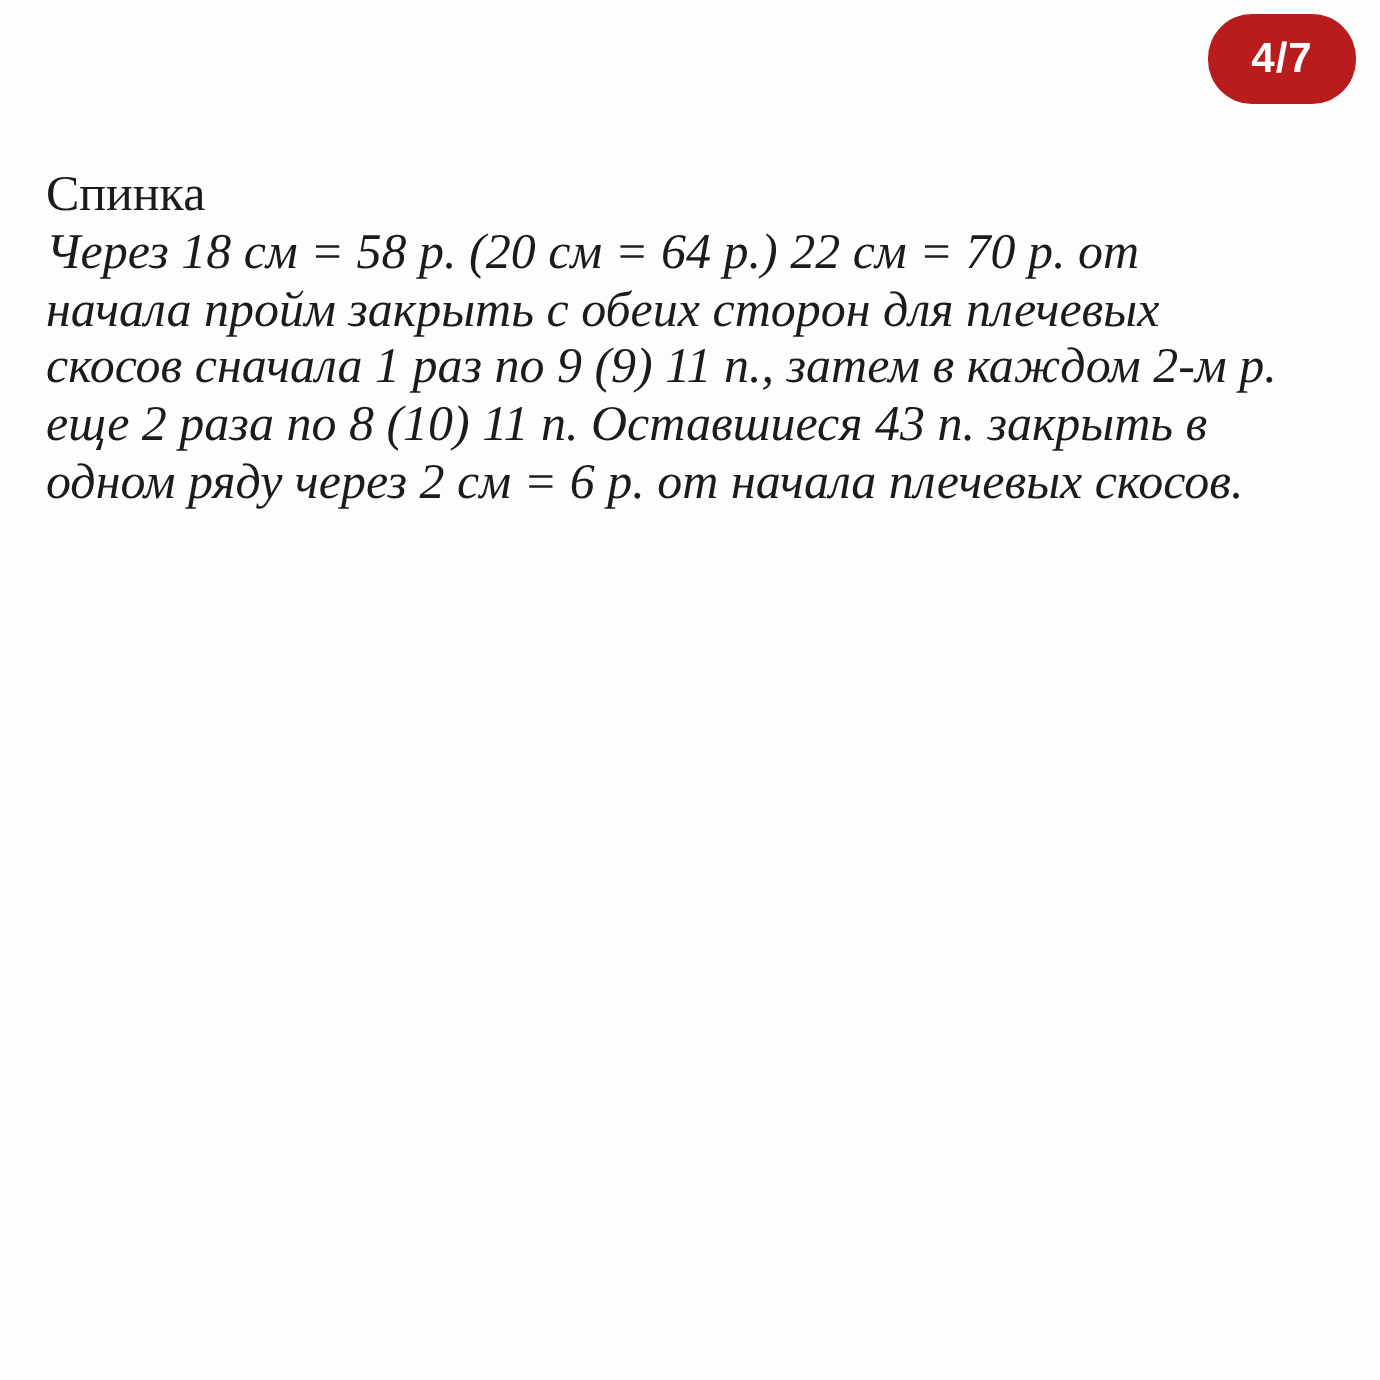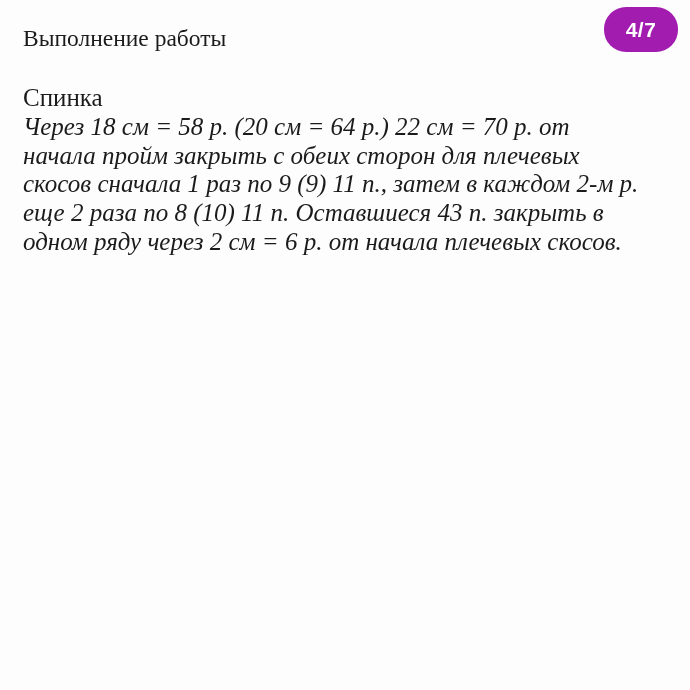--- a/index.html
+++ b/index.html
@@ -27,21 +27,21 @@
   }
 
   
   .badge {
     position: absolute;
     top: 7px;
     left: 604px;
     width: 74px;
     height: 45px;
     border-radius: 22px;
-    background: #a21caf;
+    background: #b91c1c;
     display: flex;
     align-items: center;
     justify-content: center;
     box-sizing: border-box;
   }
   .badge-label {
     font-family: "Liberation Sans", "DejaVu Sans", sans-serif;
     font-size: 21px;
     font-weight: 700;
     color: #ffffff;
@@ -90,21 +90,20 @@
 </style>
 </head>
 <body>
 
 <div class="page">
 
   <div class="badge">
     <span class="badge-label">4/7</span>
   </div>
 
-  <h1 class="doc-title">Выполнение работы</h1>
 
   <div class="body-text">
 
     <p class="para tight">
       <span class="sub-head">Спинка</span>
     </p>
 
 
 
 

